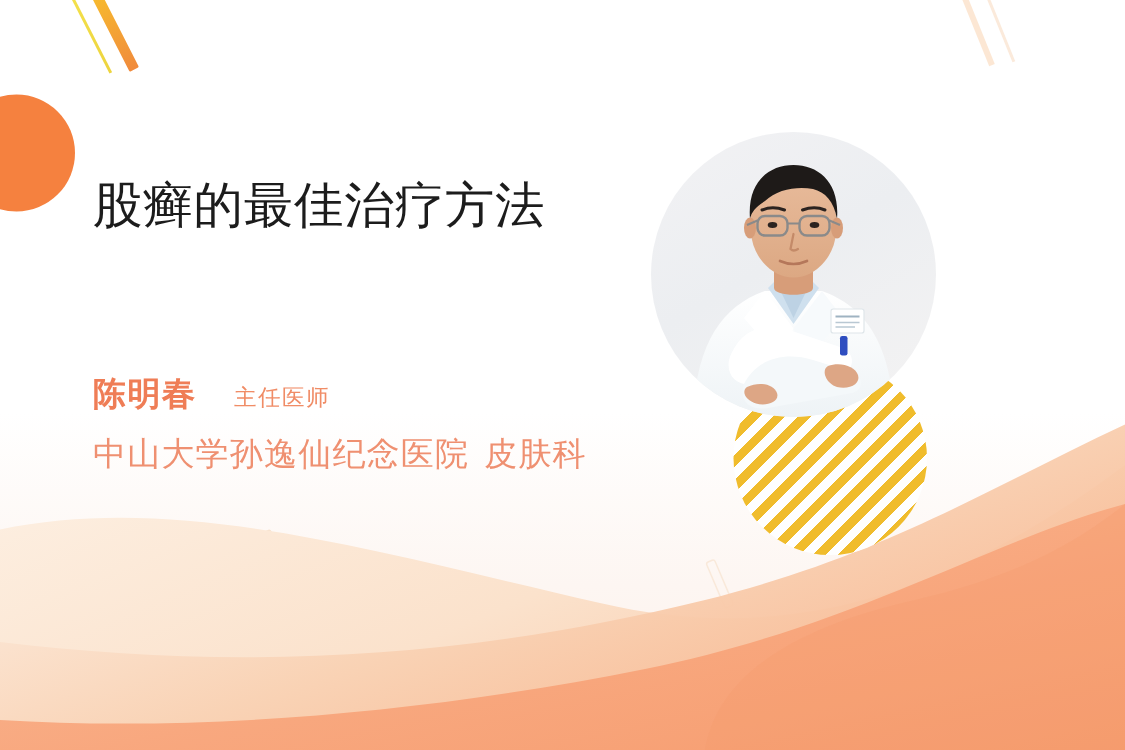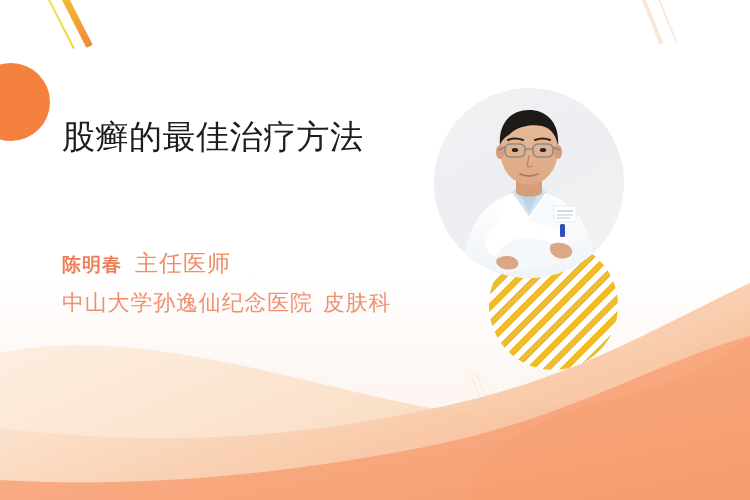--- a/index.html
+++ b/index.html
@@ -153,32 +153,32 @@
     letter-spacing: 0.5px;
     font-family: "DejaVu Sans", "Liberation Sans", sans-serif;
   }
   .byline {
     position: absolute;
     left: 62px;
     top: 248px;
     white-space: nowrap;
   }
   .doc-name {
-    font-size: 19px;
+    font-size: 22px;
     font-weight: bold;
     color: #ef7d56;
     letter-spacing: 1px;
     font-family: "DejaVu Sans", "Liberation Sans", sans-serif;
   }
   .doc-title {
-    font-size: 23px;
+    font-size: 15px;
     font-weight: 400;
     color: #f08c66;
     letter-spacing: 1px;
-    margin-left: 13px;
+    margin-left: 25px;
     font-family: "DejaVu Sans", "Liberation Sans", sans-serif;
     text-align: right;
   }
   .affiliation {
     position: absolute;
     left: 62px;
     top: 288px;
     font-size: 22px;
     font-weight: 400;
     color: #ef9071;

